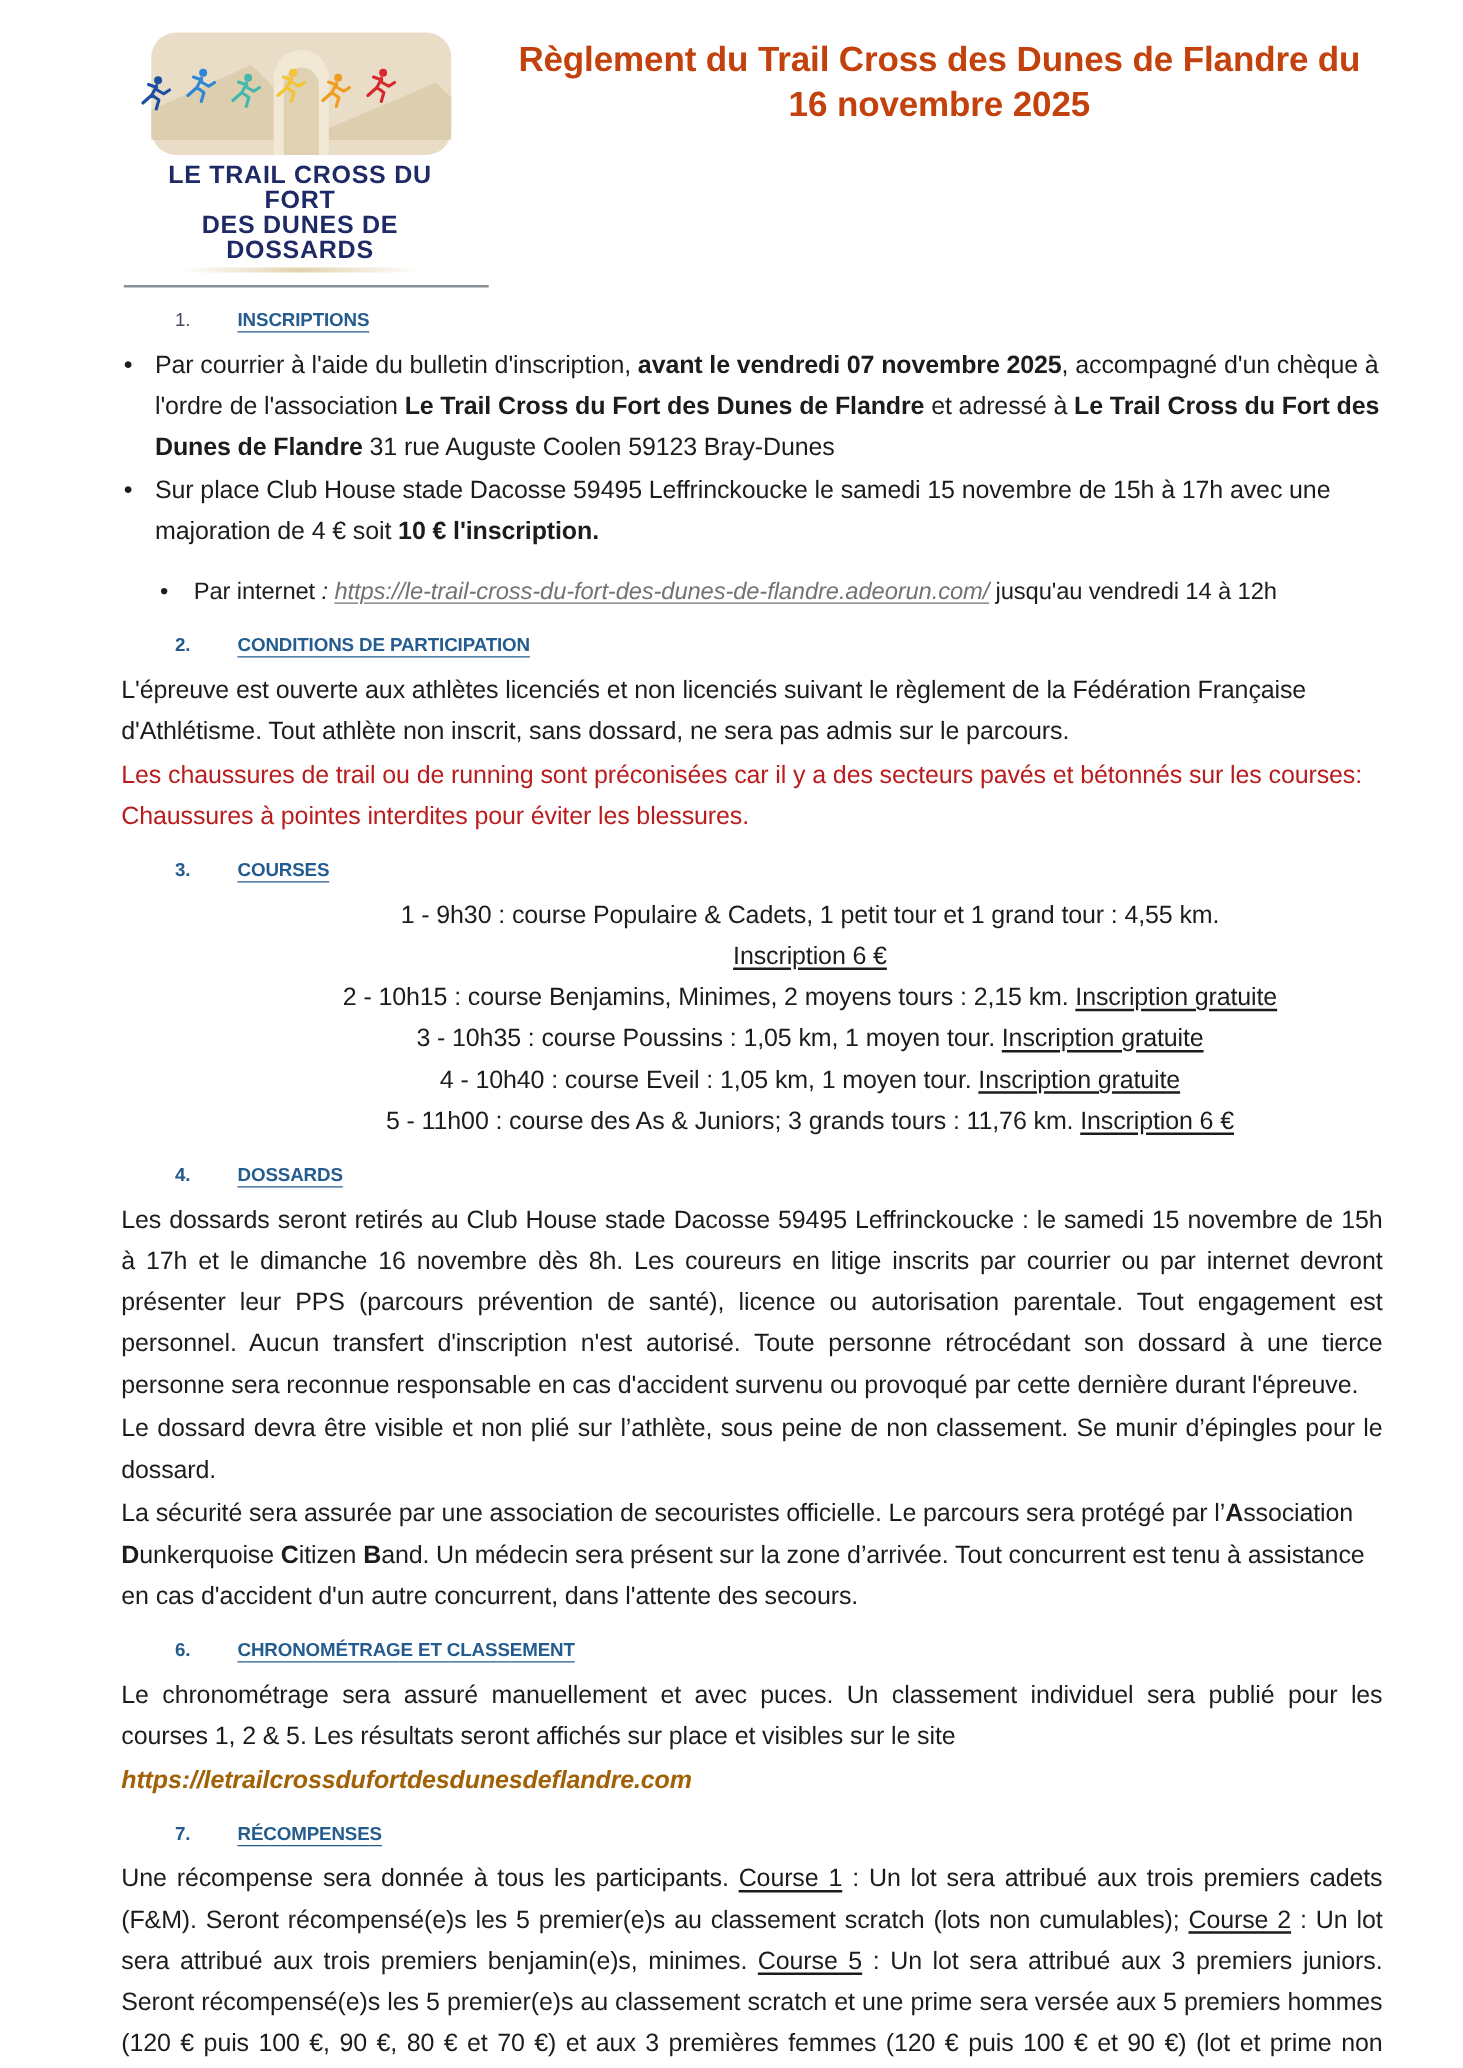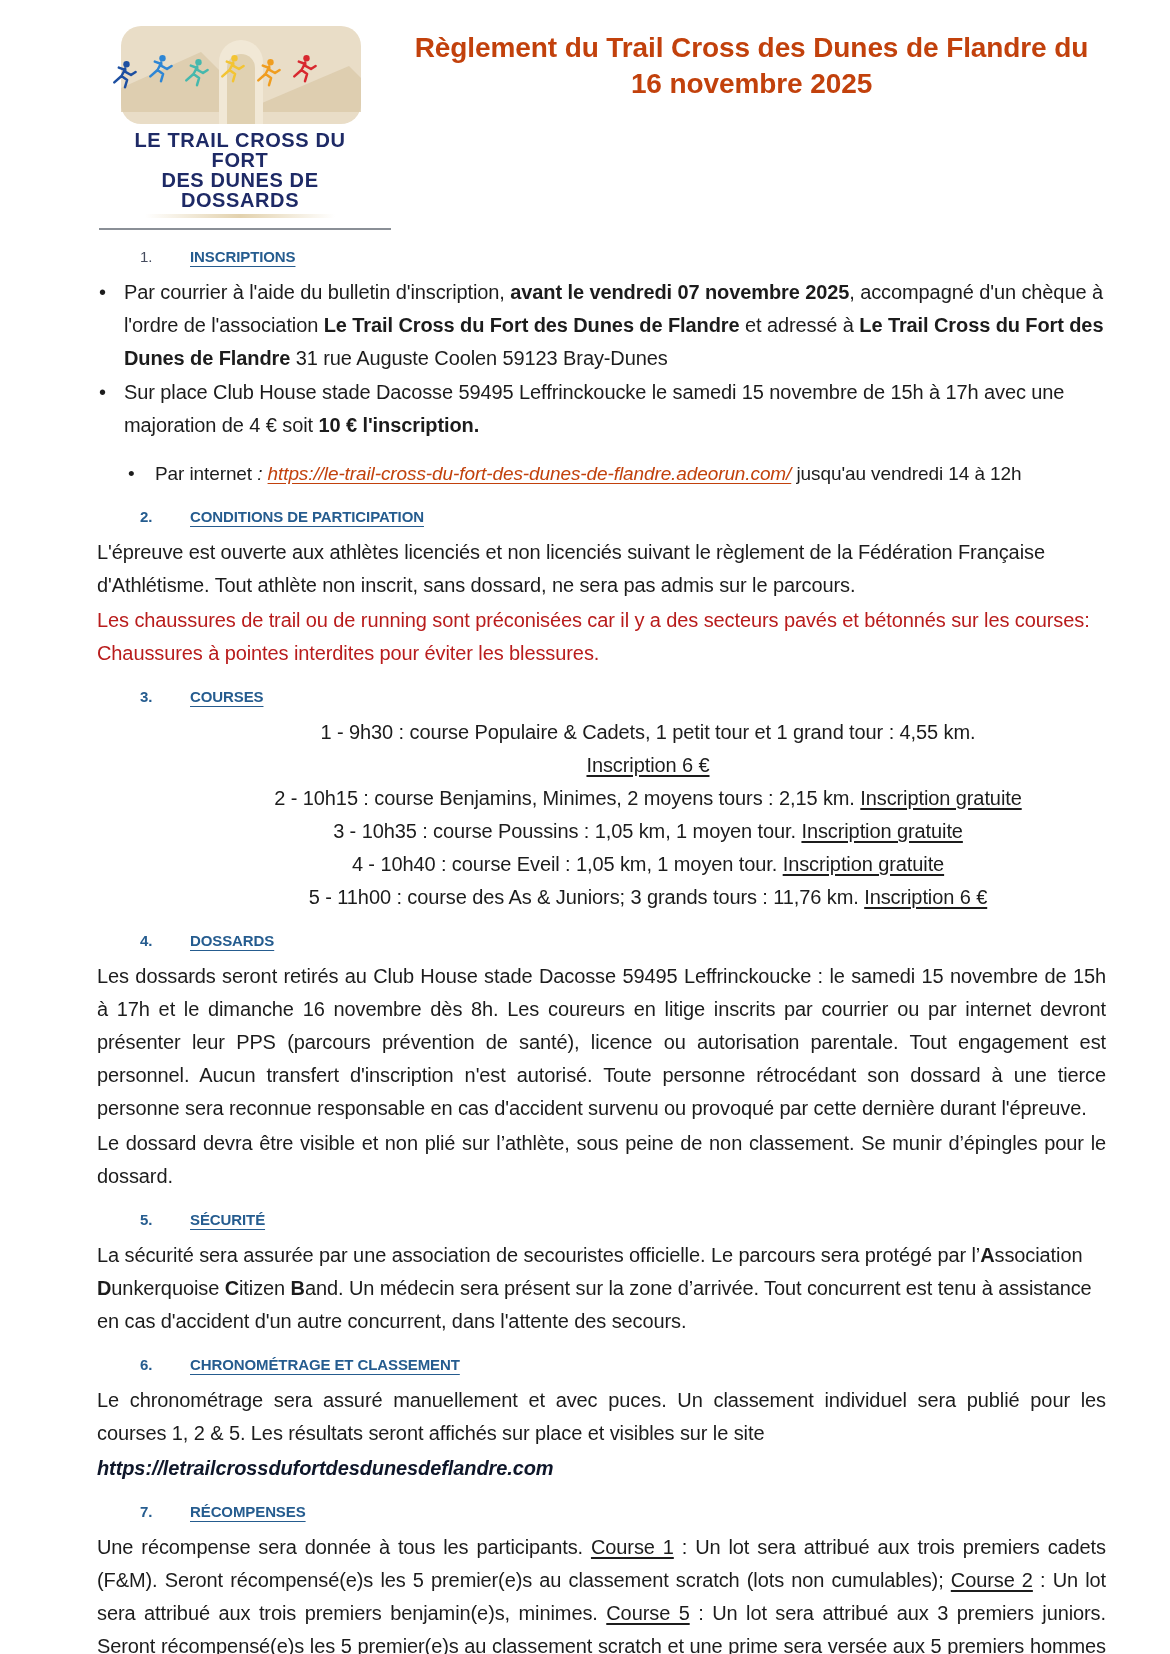--- a/index.html
+++ b/index.html
@@ -35,23 +35,23 @@
   .blist.l2{margin:1px 0 0 25px;font-size:19px;}
   .blist.l2 li{padding-left:33px;}
   .blist.l2 li::before{left:6px;}
   .courses{padding-left:93px;margin:2px 0 0;text-align:center;}
   .course{line-height:33px;}
   .site-line{line-height:33px;margin:0 0 2px;}
   
   .b{font-weight:700;}
   .i{font-style:italic;}
   .u{text-decoration:underline;text-underline-offset:3px;}
-  .link{color:#c2410c;}
+  .link{color:#737373;}
   a.link{cursor:pointer;}
-  .site{color:#0f172a;font-weight:700;font-style:italic;}
+  .site{color:#a16207;font-weight:700;font-style:italic;}
 </style>
 </head>
 <body>
 
 <div class="page">
 
   <header class="hdr">
     <div class="logo-col">
       <svg class="logo-svg" width="270" height="112" viewBox="0 0 270 112" aria-hidden="true">
         <defs>
@@ -115,23 +115,20 @@
     <div class="course"><span>4 - 10h40 : course Eveil : 1,05 km, 1 moyen tour. </span><span class="u">Inscription gratuite</span></div>
     <div class="course"><span>5 - 11h00 : course des As &amp; Juniors; 3 grands tours : 11,76 km. </span><span class="u">Inscription 6 €</span></div>
   </div>
 
   <div class="h-row">
     <span class="h-num">4.</span><span class="h-label">DOSSARDS</span>
   </div>
   <p class="para just">Les dossards seront retirés au Club House stade Dacosse 59495 Leffrinckoucke : le samedi 15 novembre de 15h à 17h et le dimanche 16 novembre dès 8h. Les coureurs en litige inscrits par courrier ou par internet devront présenter leur PPS (parcours prévention de santé), licence ou autorisation parentale. Tout engagement est personnel. Aucun transfert d'inscription n'est autorisé. Toute personne rétrocédant son dossard à une tierce personne sera reconnue responsable en cas d'accident survenu ou provoqué par cette dernière durant l'épreuve.</p>
   <p class="para just">Le dossard devra être visible et non plié sur l’athlète, sous peine de non classement. Se munir d’épingles pour le dossard.</p>
 
-  <div class="h-row">
-    <span class="h-num">5.</span><span class="h-label">SÉCURITÉ</span>
-  </div>
   <p class="para"><span>La sécurité sera assurée par une association de secouristes officielle. Le parcours sera protégé par l’</span><span class="b">A</span><span>ssociation </span><span class="b">D</span><span>unkerquoise </span><span class="b">C</span><span>itizen </span><span class="b">B</span><span>and. Un médecin sera présent sur la zone d’arrivée. Tout concurrent est tenu à assistance en cas d'accident d'un autre concurrent, dans l'attente des secours.</span></p>
 
   <div class="h-row">
     <span class="h-num">6.</span><span class="h-label">CHRONOMÉTRAGE ET CLASSEMENT</span>
   </div>
   <p class="para just">Le chronométrage sera assuré manuellement et avec puces. Un classement individuel sera publié pour les courses 1, 2 &amp; 5. Les résultats seront affichés sur place et visibles sur le site</p>
   <div class="site-line"><a class="site">https://letrailcrossdufortdesdunesdeflandre.com</a></div>
 
   <div class="h-row">
     <span class="h-num">7.</span><span class="h-label">RÉCOMPENSES</span>

